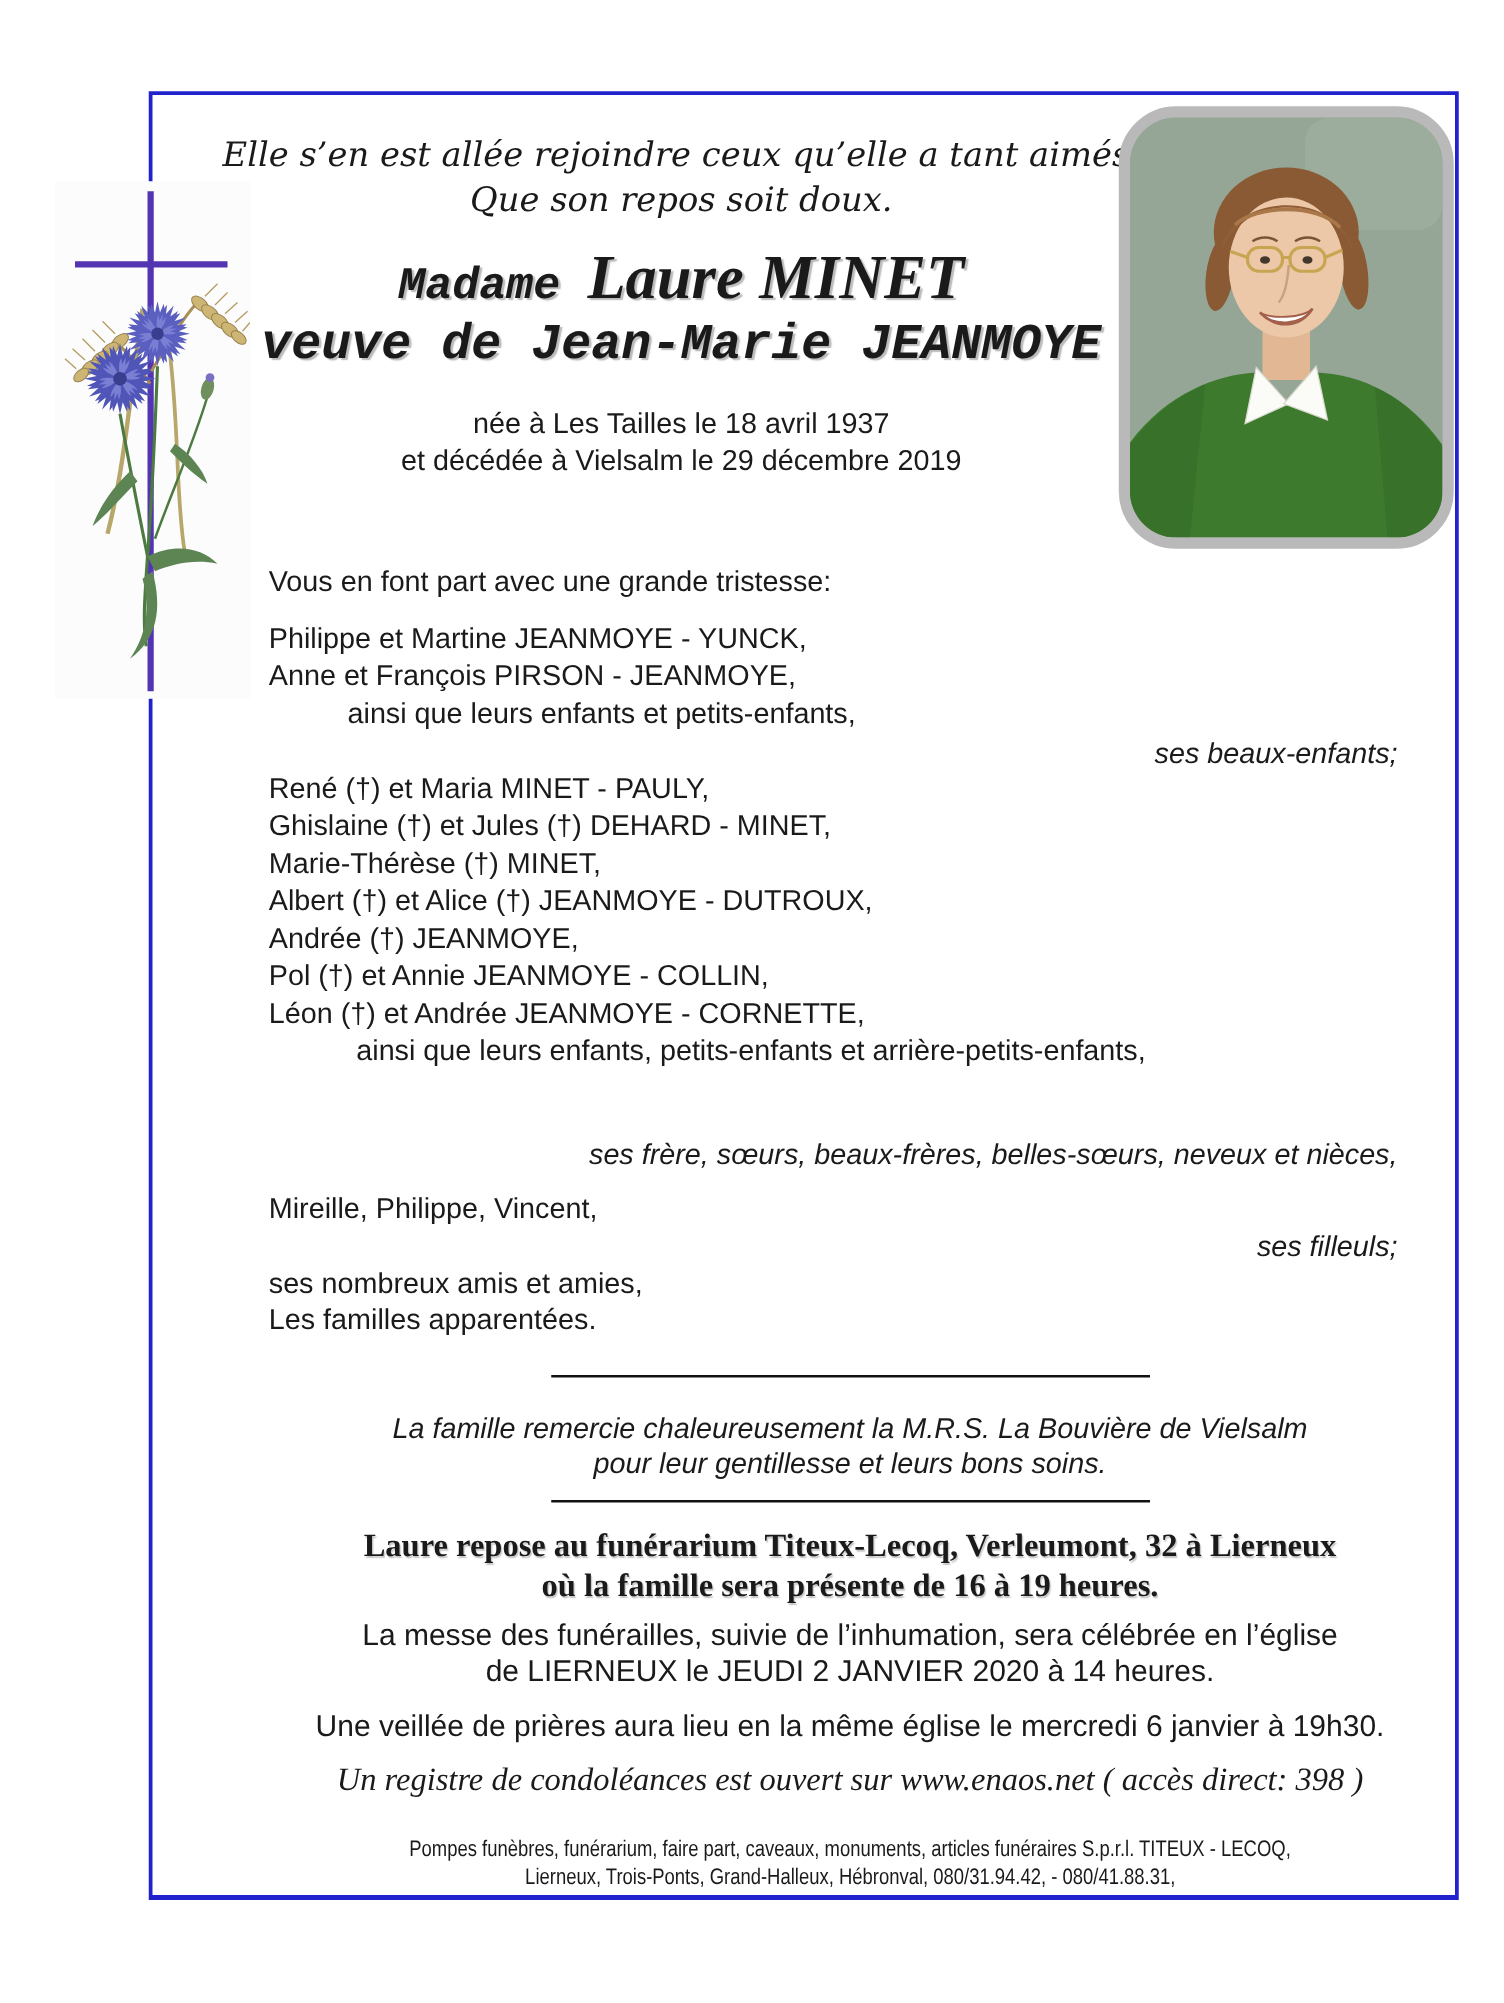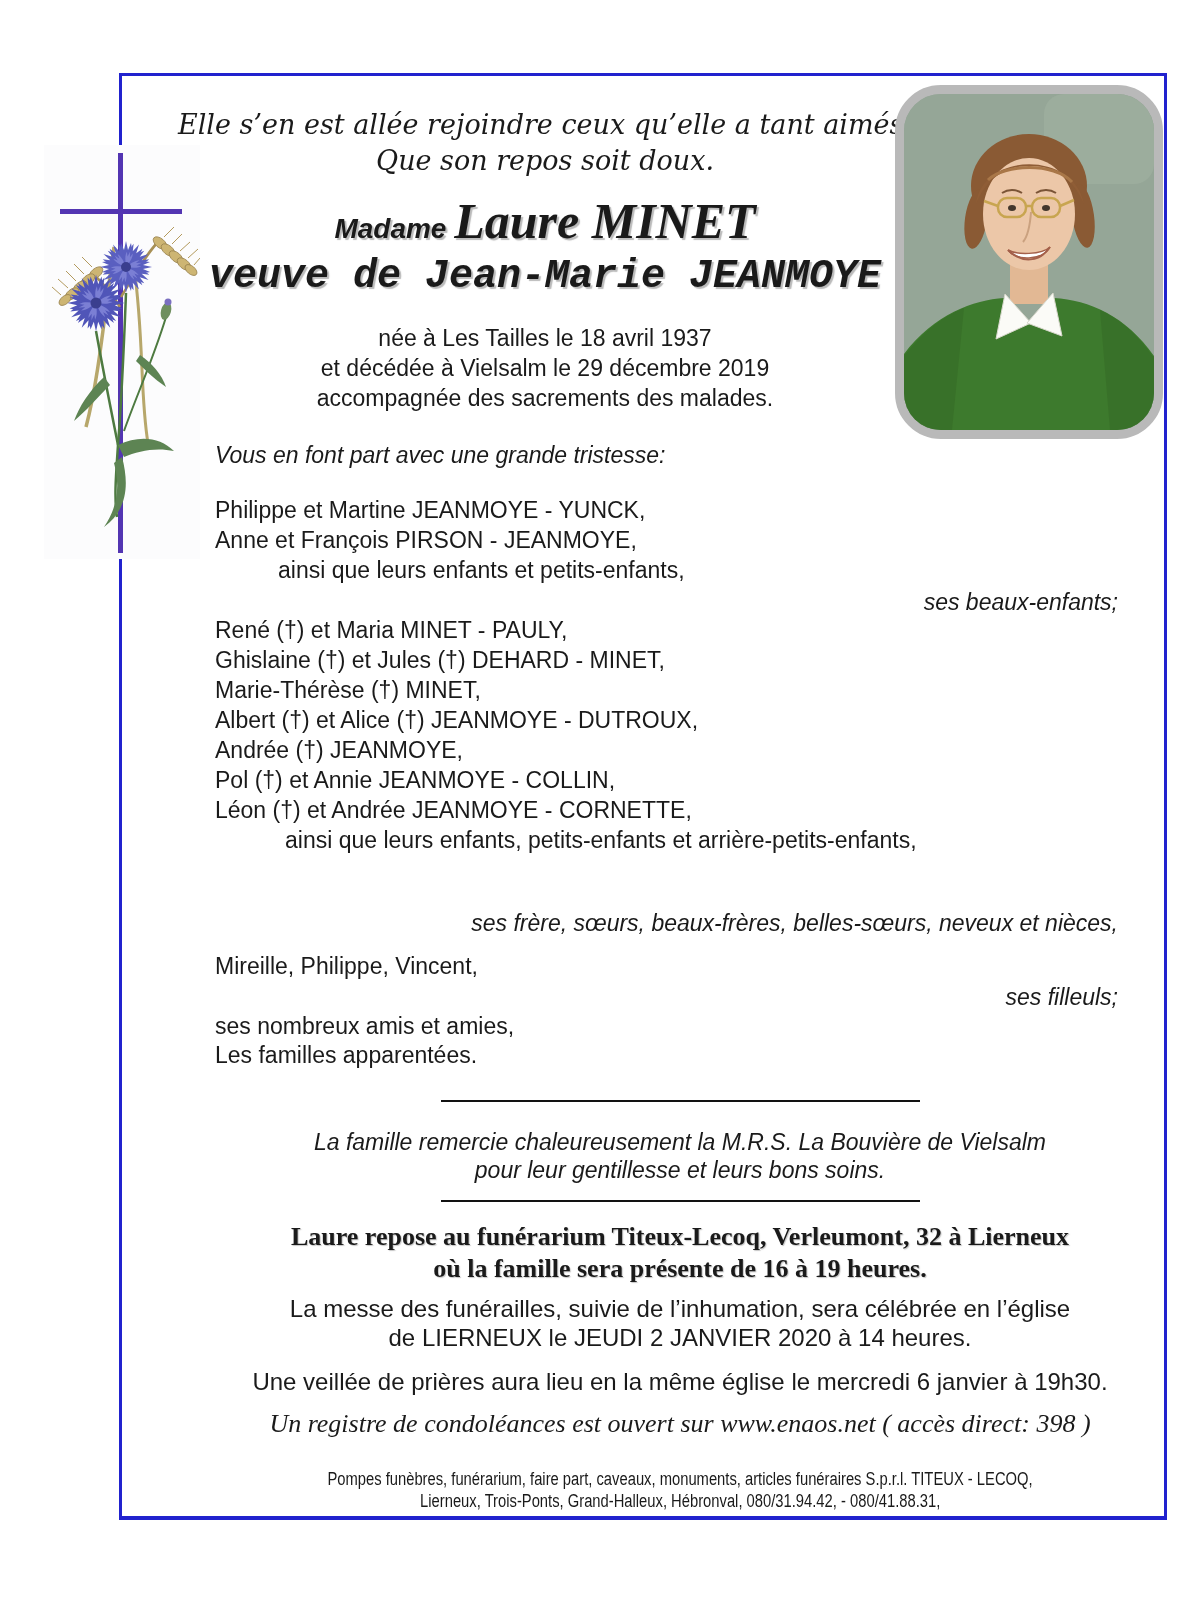--- a/index.html
+++ b/index.html
@@ -13,21 +13,21 @@
   #flower-box{position:absolute;left:44px;top:145px;width:156px;height:414px;
               background:#fcfcfd;z-index:3;}
   
   #portrait{position:absolute;left:895px;top:85px;width:268px;height:354px;
             box-sizing:border-box;border:9px solid #b9b9b9;border-radius:46px;
             background:#95a697;overflow:hidden;z-index:3;}
   
   .quote{left:122px;width:846px;text-align:center;
          font-family:"DejaVu Serif",serif;font-style:italic;font-size:27px;line-height:33px;}
   .title-line{left:122px;width:846px;text-align:center;line-height:62px;white-space:nowrap;}
-  .title-prefix{font-family:Liberation Sans, sans-serif;font-weight:bold;font-style:italic;font-size:28px;
+  .title-prefix{font-family:Liberation Mono, monospace;font-weight:bold;font-style:italic;font-size:36px;
                 text-shadow:2px 2px 1px rgba(130,130,130,.55);}
   .title-name{font-family:"Liberation Serif",serif;font-weight:bold;font-style:italic;font-size:50px;
               text-shadow:2px 2px 1px rgba(130,130,130,.55);}
   .widow{left:122px;width:846px;text-align:center;font-family:Liberation Mono, monospace;
          font-weight:bold;font-style:italic;font-size:40px;line-height:50px;
          text-shadow:2px 2px 1px rgba(130,130,130,.55);}
   .center-block{left:122px;width:846px;text-align:center;font-size:23px;line-height:30px;}
   .left-line{left:215px;font-size:23px;line-height:30px;}
   .name-block{left:215px;font-size:23px;line-height:30px;}
   .name-block span{display:block;}
@@ -204,24 +204,23 @@
 
   <div class="abs quote" style="top:108px;">Elle s’en est allée rejoindre ceux qu’elle a tant aimés.</div>
   <div class="abs quote" style="top:144px;">Que son repos soit doux.</div>
 
   <div class="abs title-line" style="top:190px;"><span class="title-prefix">Madame </span><span class="title-name">Laure MINET</span></div>
   <div class="abs widow" style="top:252px;">veuve de Jean-Marie JEANMOYE</div>
 
   <div class="abs center-block" style="top:323px;">
     <span style="display:block;">née à Les Tailles le 18 avril 1937</span>
     <span style="display:block;">et décédée à Vielsalm le 29 décembre 2019</span>
-    <span style="display:block;">accompagnée des sacrements des malades.</span>
-  </div>
-
-  <div class="abs left-line" style="top:440px;font-style:italic;">Vous en font part avec une grande tristesse:</div>
+  </div>
+
+  <div class="abs left-line" style="top:450px;">Vous en font part avec une grande tristesse:</div>
 
   <div class="abs name-block" style="top:495px;">
     <span>Philippe et Martine JEANMOYE - YUNCK,</span>
     <span>Anne et François PIRSON - JEANMOYE,</span>
     <span class="indent1">ainsi que leurs enfants et petits-enfants,</span>
   </div>
   <div class="abs right-label" style="top:587px;">ses beaux-enfants;</div>
 
   <div class="abs name-block" style="top:615px;">
     <span>René (†) et Maria MINET - PAULY,</span>

